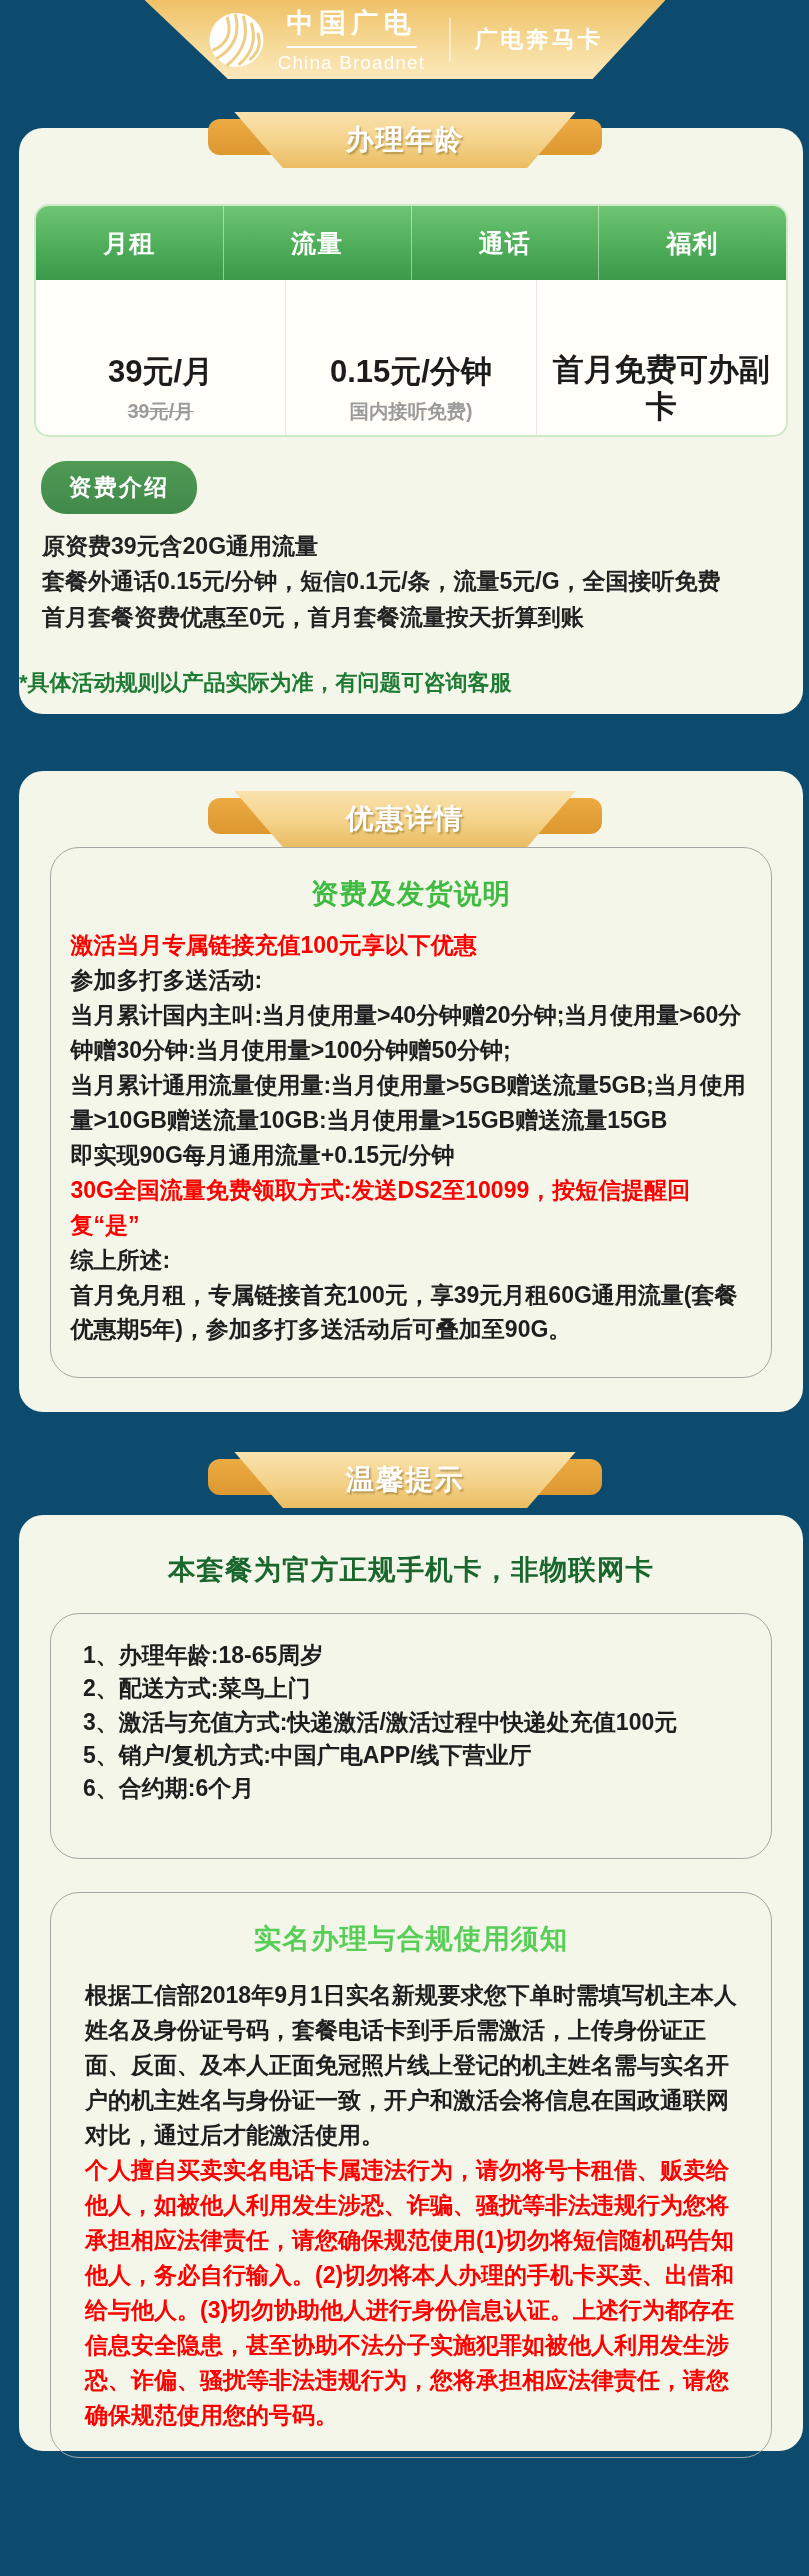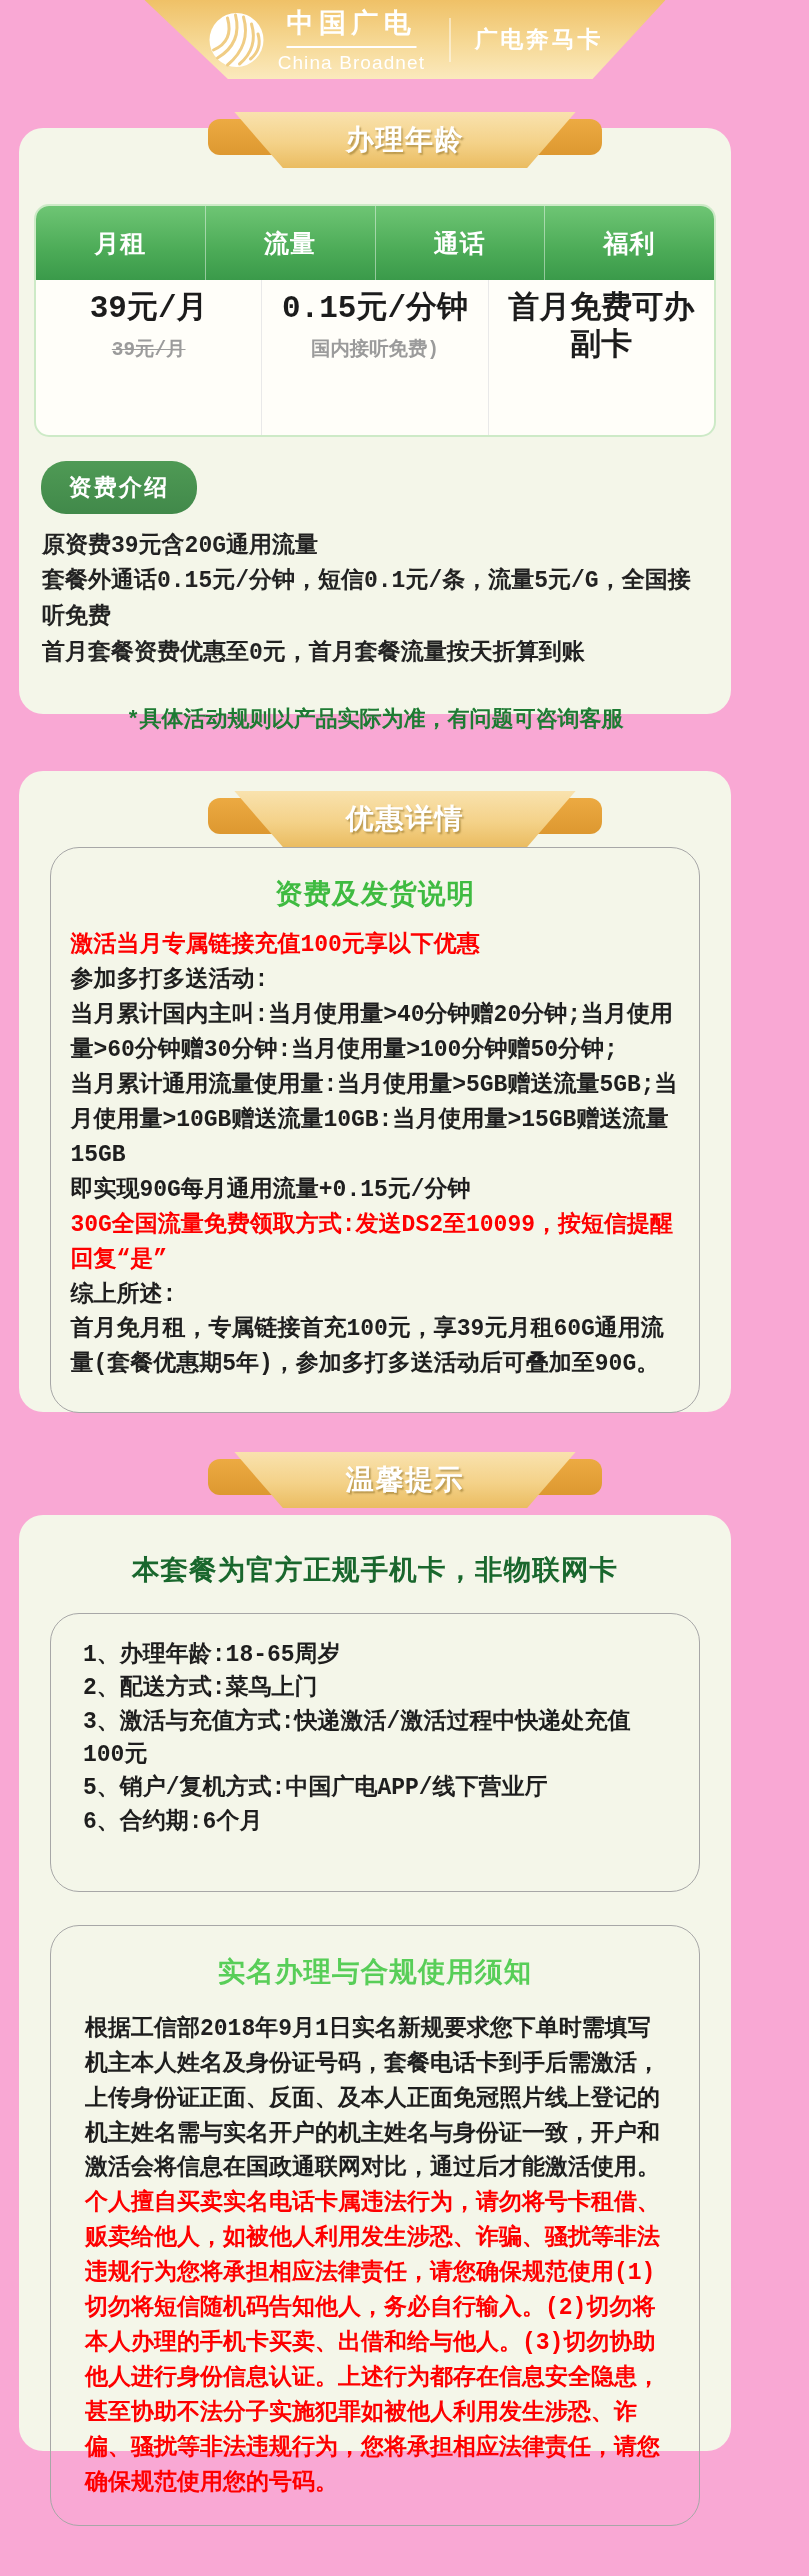--- a/index.html
+++ b/index.html
@@ -1,21 +1,21 @@
 <!DOCTYPE html>
 <html style="font-size:8.6px"><head>
 <meta charset="utf-8">
 <style>
   html,body { margin:0; padding:0; }
   * { box-sizing:border-box; }
   body { font-family:"Liberation Sans","DejaVu Sans",sans-serif; }
 
   .page {
     position:relative; width:810px; height:2576px;
-    background:#f9a8d4; overflow:hidden;
+    background:#0c4a6e; overflow:hidden;
   }
 
   
   .header-banner { position:absolute; top:0; left:50%; transform:translateX(-50%);
     width:521px; height:79px; z-index:6; }
   .header-banner .face {
     position:absolute; inset:0;
     background:linear-gradient(180deg,#efc167 0%,#f6d996 55%,#fbe9bd 100%);
     clip-path:polygon(0 0,100% 0,86% 100%,16% 100%);
     display:flex; align-items:center; justify-content:center;
@@ -37,53 +37,53 @@
     background:linear-gradient(180deg,#ecaa42,#dd9830); border-radius:12px; }
   .banner .face { position:absolute; inset:0;
     background:linear-gradient(180deg,#f9e2ae 0%,#f4d289 55%,#eabc61 100%);
     clip-path:polygon(6.7% 0,93.3% 0,81% 100%,19% 100%);
     display:flex; align-items:center; justify-content:center;
     filter:drop-shadow(0 2.7px 2.2px rgba(0,0,0,.28)); }
   .banner-title { color:#fff; font-size:28px; font-weight:bold; letter-spacing:1.6px;
     text-shadow:1.6px 1.6px 1.6px rgba(120,90,20,.45); }
 
   
-  .card { position:absolute; left:19px; width:712px;
-    background:#f4f6e9; border-radius:24px; z-index:1;font-family:Liberation Mono, monospace; }
+  .card { position:absolute; left:19px; width:784px;
+    background:#f4f6e9; border-radius:24px; z-index:1; }
   .card-1 { top:128px;  height:586px; }
   .card-2 { top:771px; height:641px; }
   .card-3 { top:1515px; height:936px; }
 
   
   .table-wrap { margin:76px 15px 0; border:2.2px solid #cdeac7; border-radius:15px;
     overflow:hidden; background:#fffef9; }
   .t-header { display:flex; height:74px;
     background:linear-gradient(180deg,#6ec574 0%,#4cab57 60%,#3a9a4a 100%); }
   .t-header .hcell { flex:1; display:flex; align-items:center; justify-content:center;
     color:#fff; font-size:25px; font-weight:bold; letter-spacing:1.1px;
     border-right:1.1px solid rgba(255,255,255,.45); }
   .t-header .hcell:last-child { border-right:none; }
   .t-body { display:flex; min-height:155px; }
   .t-body .bcell { flex:1; display:flex; flex-direction:column; align-items:center;
-    justify-content:flex-start; text-align:center; padding:9.7px 8.6px;
+    justify-content:flex-end; text-align:center; padding:9.7px 8.6px;
     border-right:1.1px solid #e9e9e9; }
   .t-body .bcell:last-child { border-right:none; }
   .main-value { font-size:31px; font-weight:bold; color:#1c1c1c; line-height:1.2; }
   .sub-note { font-size:19.4px; color:#9b9b9b; margin-top:8.6px; font-weight:bold; }
   .strike { text-decoration:line-through; }
 
   
   .intro-badge { display:inline-block; margin:24px 0 0 21.6px;
     background:linear-gradient(180deg,#4f9a55,#41894a); color:#fff;
     font-size:23px; font-weight:bold; letter-spacing:2.2px;
     padding:10.8px 28px; border-radius:25px; }
   .intro-lines { margin:15px 23px 0; }
   .intro-lines p { margin:0; font-size:23px; font-weight:600; color:#222;
     line-height:1.56; word-break:break-all; }
-  .footnote { text-align:center; color:#1e7b33; font-size:22px; font-weight:bold;
+  .footnote { color:#1e7b33; font-size:22px; font-weight:bold;
     margin-top:32px; }
 
   
   .obox { border:1.6px solid #a7a7a7; border-radius:29px; background:transparent; }
   .promo-box { margin:76px 31px 0; padding:28px 19.4px 30px; }
   .promo-title { text-align:center; color:#3fbb41; font-size:27.5px; font-weight:bold;
     letter-spacing:1.1px; margin:0 0 16px 0; }
   .body-text p { margin:0; font-size:23px; line-height:1.52; font-weight:600;
     color:#1e1e1e; word-break:break-all; }
   .body-text p.red { color:#fe0000; font-weight:bold; }

